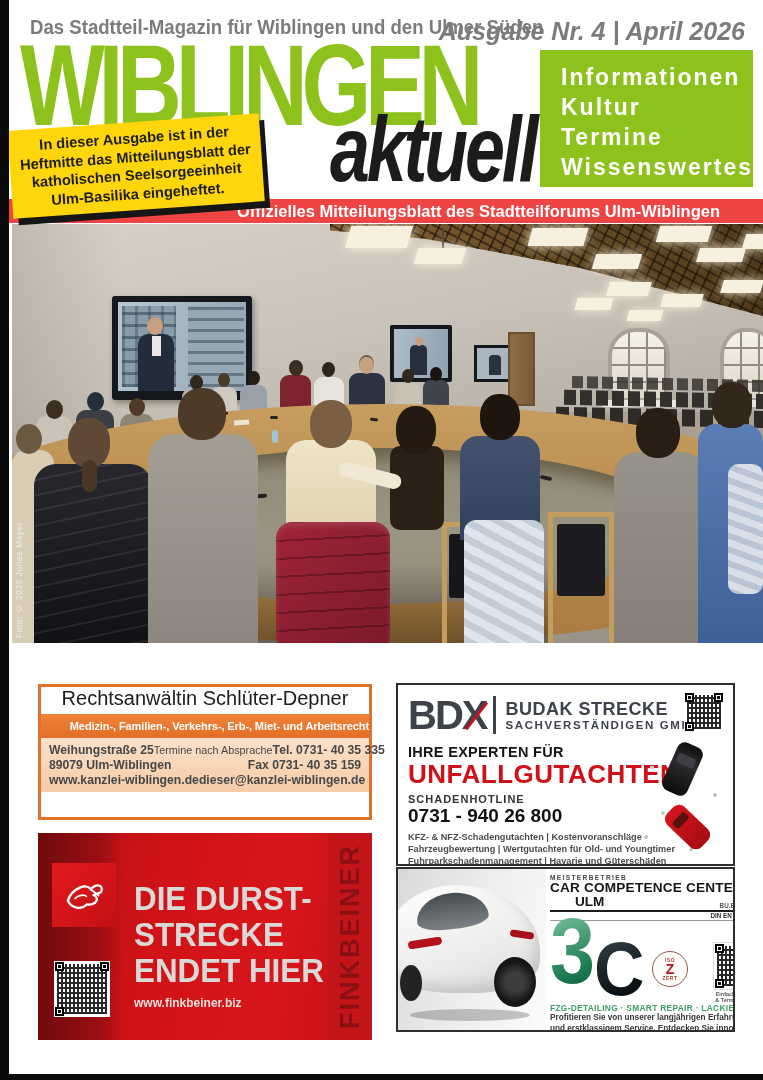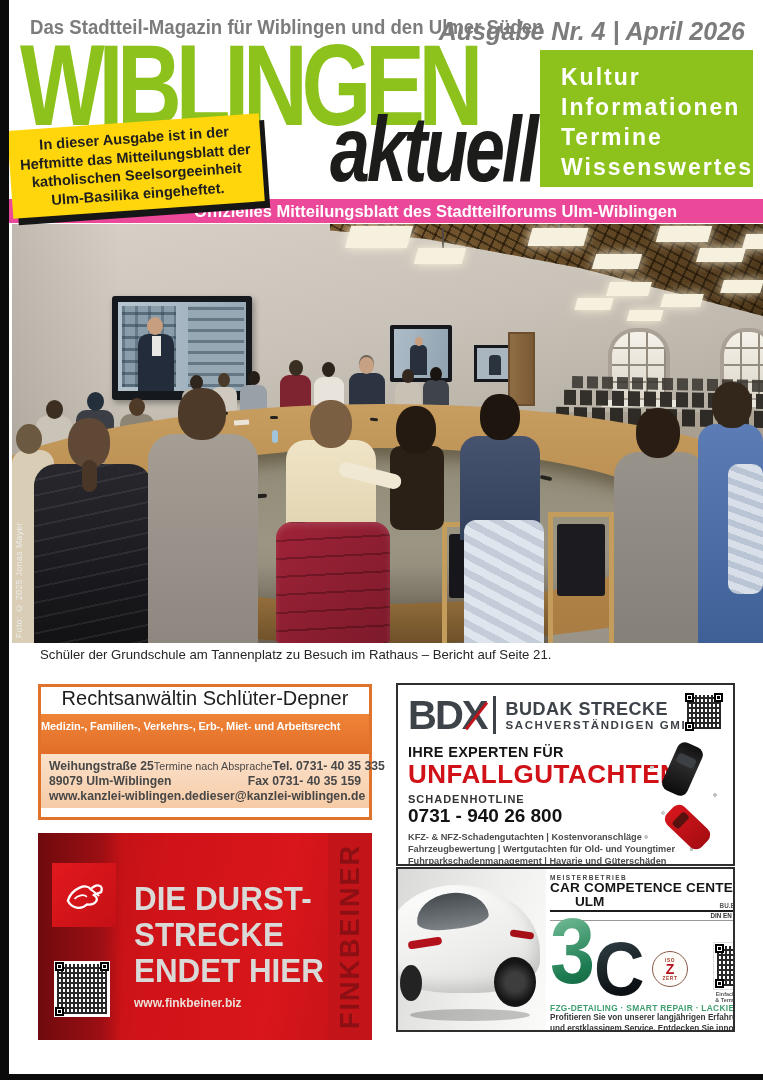--- a/index.html
+++ b/index.html
@@ -15,22 +15,22 @@
              letter-spacing:-8px;transform:scaleX(.78);transform-origin:left top;white-space:nowrap;line-height:1;}
   .logo-sub{right:228px;top:103px;font-size:92px;font-weight:800;font-style:italic;color:#1c1c1a;
             letter-spacing:-4px;transform:scaleX(.78);transform-origin:right top;white-space:nowrap;line-height:1;}
   .greenbox{left:540px;top:50px;width:213px;height:137px;background:#8dc21d;color:#fff;
             padding:12px 0 0 21px;box-sizing:border-box;}
   .greenbox div{font-size:23px;font-weight:700;letter-spacing:2px;line-height:30px;}
   .sticker{left:10px;top:122px;width:252px;height:88px;background:#ffd60b;transform:rotate(-4deg);
            box-shadow:5px 7px 0 #161616;display:flex;flex-direction:column;justify-content:center;
            text-align:center;z-index:3;}
   .sticker div{font-size:14.6px;font-weight:700;color:#1f1f1f;line-height:18.5px;}
-  .blackbar{left:9px;top:199px;width:754px;height:24px;background:#ec4899;color:#fff;
-            font-size:16.5px;font-weight:700;line-height:24px;padding-left:185px;box-sizing:border-box;white-space:nowrap;}
+  .blackbar{left:9px;top:199px;width:754px;height:24px;background:#ef4444;color:#fff;
+            font-size:16.5px;font-weight:700;line-height:24px;padding-left:185px;box-sizing:border-box;white-space:nowrap;text-align:center;}
 
   
   #photo{left:12px;top:224px;width:751px;height:419px;overflow:hidden;
          background:linear-gradient(168deg,#d8d1c8 0%,#c9c2b8 32%,#b5aea3 58%,#a39c92 78%,#958e83 100%);}
   .ps{position:absolute;}
   .credit{position:absolute;left:2px;bottom:5px;color:#efefef;font-size:8.5px;z-index:6;
           writing-mode:vertical-rl;transform:rotate(180deg);letter-spacing:.5px;opacity:.9;}
   .caption{left:40px;top:647px;font-size:13.2px;color:#262626;}
 
   
@@ -39,22 +39,22 @@
       repeating-linear-gradient(0deg,#111 0 2px,transparent 2px 5px),
       repeating-linear-gradient(90deg,#111 0 2px,transparent 2px 4px);}
   .qr .qe{position:absolute;width:9px;height:9px;border:2px solid #000;background:#fff;box-sizing:border-box;}
   .qr .qe::after{content:"";position:absolute;inset:1px;background:#000;}
   .qe.tl{left:1px;top:1px}.qe.tr{right:1px;top:1px}.qe.bl{left:1px;bottom:1px}
 
   
   .kanzlei{left:38px;top:684px;width:334px;height:136px;border:3px solid #e0722c;box-sizing:border-box;background:#fff;}
   .k-title{text-align:center;font-size:27px;font-weight:800;color:#151515;margin-top:4px;word-spacing:9px;letter-spacing:.5px;}
   .k-sub{text-align:center;font-size:20px;color:#1d1d1d;margin-top:0px;}
-  .k-bar{height:40px;margin-top:4px;background:linear-gradient(180deg,#ef8438,#e26e28);color:#fff;
-         font-size:11px;font-weight:700;text-align:left;line-height:24px;letter-spacing:-.1px;white-space:nowrap;}
+  .k-bar{height:24px;margin-top:4px;background:linear-gradient(180deg,#ef8438,#e26e28);color:#fff;
+         font-size:11px;font-weight:700;text-align:right;line-height:24px;letter-spacing:-.1px;white-space:nowrap;}
   .k-info{height:49px;background:linear-gradient(180deg,#fbe1cb,#f6cba6);padding:5px 8px 0 8px;
           font-size:12.2px;font-weight:700;color:#474747;}
   .k-row{display:flex;justify-content:space-between;line-height:15px;white-space:nowrap;}
   .k-note{font-size:10.8px;font-weight:400;}
 
   
   .bdx{left:396px;top:683px;width:339px;height:183px;border:2px solid #2e2e2e;box-sizing:border-box;
        background:#fff;padding:8px 10px;overflow:hidden;}
   .bdx-head{display:flex;align-items:center;height:44px;}
   .bdx-logo{font-size:40px;font-weight:900;color:#3e434a;letter-spacing:-2px;line-height:40px;position:relative;}
@@ -143,22 +143,22 @@
 <body>
 
 <div class="page">
 
   <div class="abs topline">Das Stadtteil-Magazin für Wiblingen und den Ulmer Süden</div>
   <div class="abs issue">Ausgabe Nr. 4 | April 2026</div>
   <div class="abs logo-main">WIBLINGEN</div>
   <div class="abs logo-sub">aktuell</div>
 
   <div class="abs greenbox">
+    <div>Informationen</div>
     <div>Kultur</div>
-    <div>Informationen</div>
     <div>Termine</div>
     <div>Wissenswertes</div>
   </div>
 
   <div class="abs sticker">
     <div>In dieser Ausgabe ist in der</div>
     <div>Heftmitte das Mitteilungsblatt der</div>
     <div>katholischen Seelsorgeeinheit</div>
     <div>Ulm-Basilika eingeheftet.</div>
   </div>
@@ -268,21 +268,20 @@
       <div class="ps" style="left: 448px; top: 212px; width: 80px; height: 104px; background: linear-gradient(rgb(70, 83, 110), rgb(50, 64, 92)); border-radius: 18px 18px 0px 0px;"></div>
       <div class="ps" style="left: 468px; top: 170px; width: 40px; height: 46px; background: rgb(29, 21, 14); border-radius: 46%;"></div>
       <div class="ps" style="left: 452px; top: 296px; width: 80px; height: 123px; background: repeating-linear-gradient(28deg, rgb(195, 204, 216) 0px, rgb(195, 204, 216) 7px, rgb(223, 229, 236) 7px, rgb(223, 229, 236) 15px); border-radius: 12px 12px 0px 0px;"></div>
       <div class="ps" style="left: 602px; top: 228px; width: 92px; height: 191px; background: linear-gradient(rgb(151, 146, 138), rgb(134, 128, 120)); border-radius: 24px 24px 0px 0px;"></div>
       <div class="ps" style="left: 624px; top: 184px; width: 44px; height: 50px; background: rgb(42, 30, 20); border-radius: 46%;"></div>
       <div class="ps" style="left: 686px; top: 200px; width: 65px; height: 219px; background: linear-gradient(rgb(91, 124, 180), rgb(63, 95, 151)); border-radius: 18px 18px 0px 0px;"></div>
       <div class="ps" style="left: 700px; top: 158px; width: 40px; height: 46px; background: rgb(51, 38, 26); border-radius: 46%;"></div>
       <div class="ps" style="left: 716px; top: 240px; width: 35px; height: 130px; background: repeating-linear-gradient(20deg, rgb(185, 196, 212) 0px, rgb(185, 196, 212) 6px, rgb(216, 223, 232) 6px, rgb(216, 223, 232) 13px); border-radius: 10px;"></div>
     </div>
 
-  <div class="abs caption">Schüler der Grundschule am Tannenplatz zu Besuch im Rathaus – Bericht auf Seite 21.</div>
 
   <div class="abs kanzlei">
     <div class="k-sub">Rechtsanwältin Schlüter-Depner</div>
     <div class="k-bar">Medizin-, Familien-, Verkehrs-, Erb-, Miet- und Arbeitsrecht</div>
     <div class="k-info">
       <div class="k-row">
         <span>Weihungstraße 25</span>
         <span class="k-note">Termine nach Absprache</span>
         <span>Tel. 0731- 40 35 335</span>
       </div>

